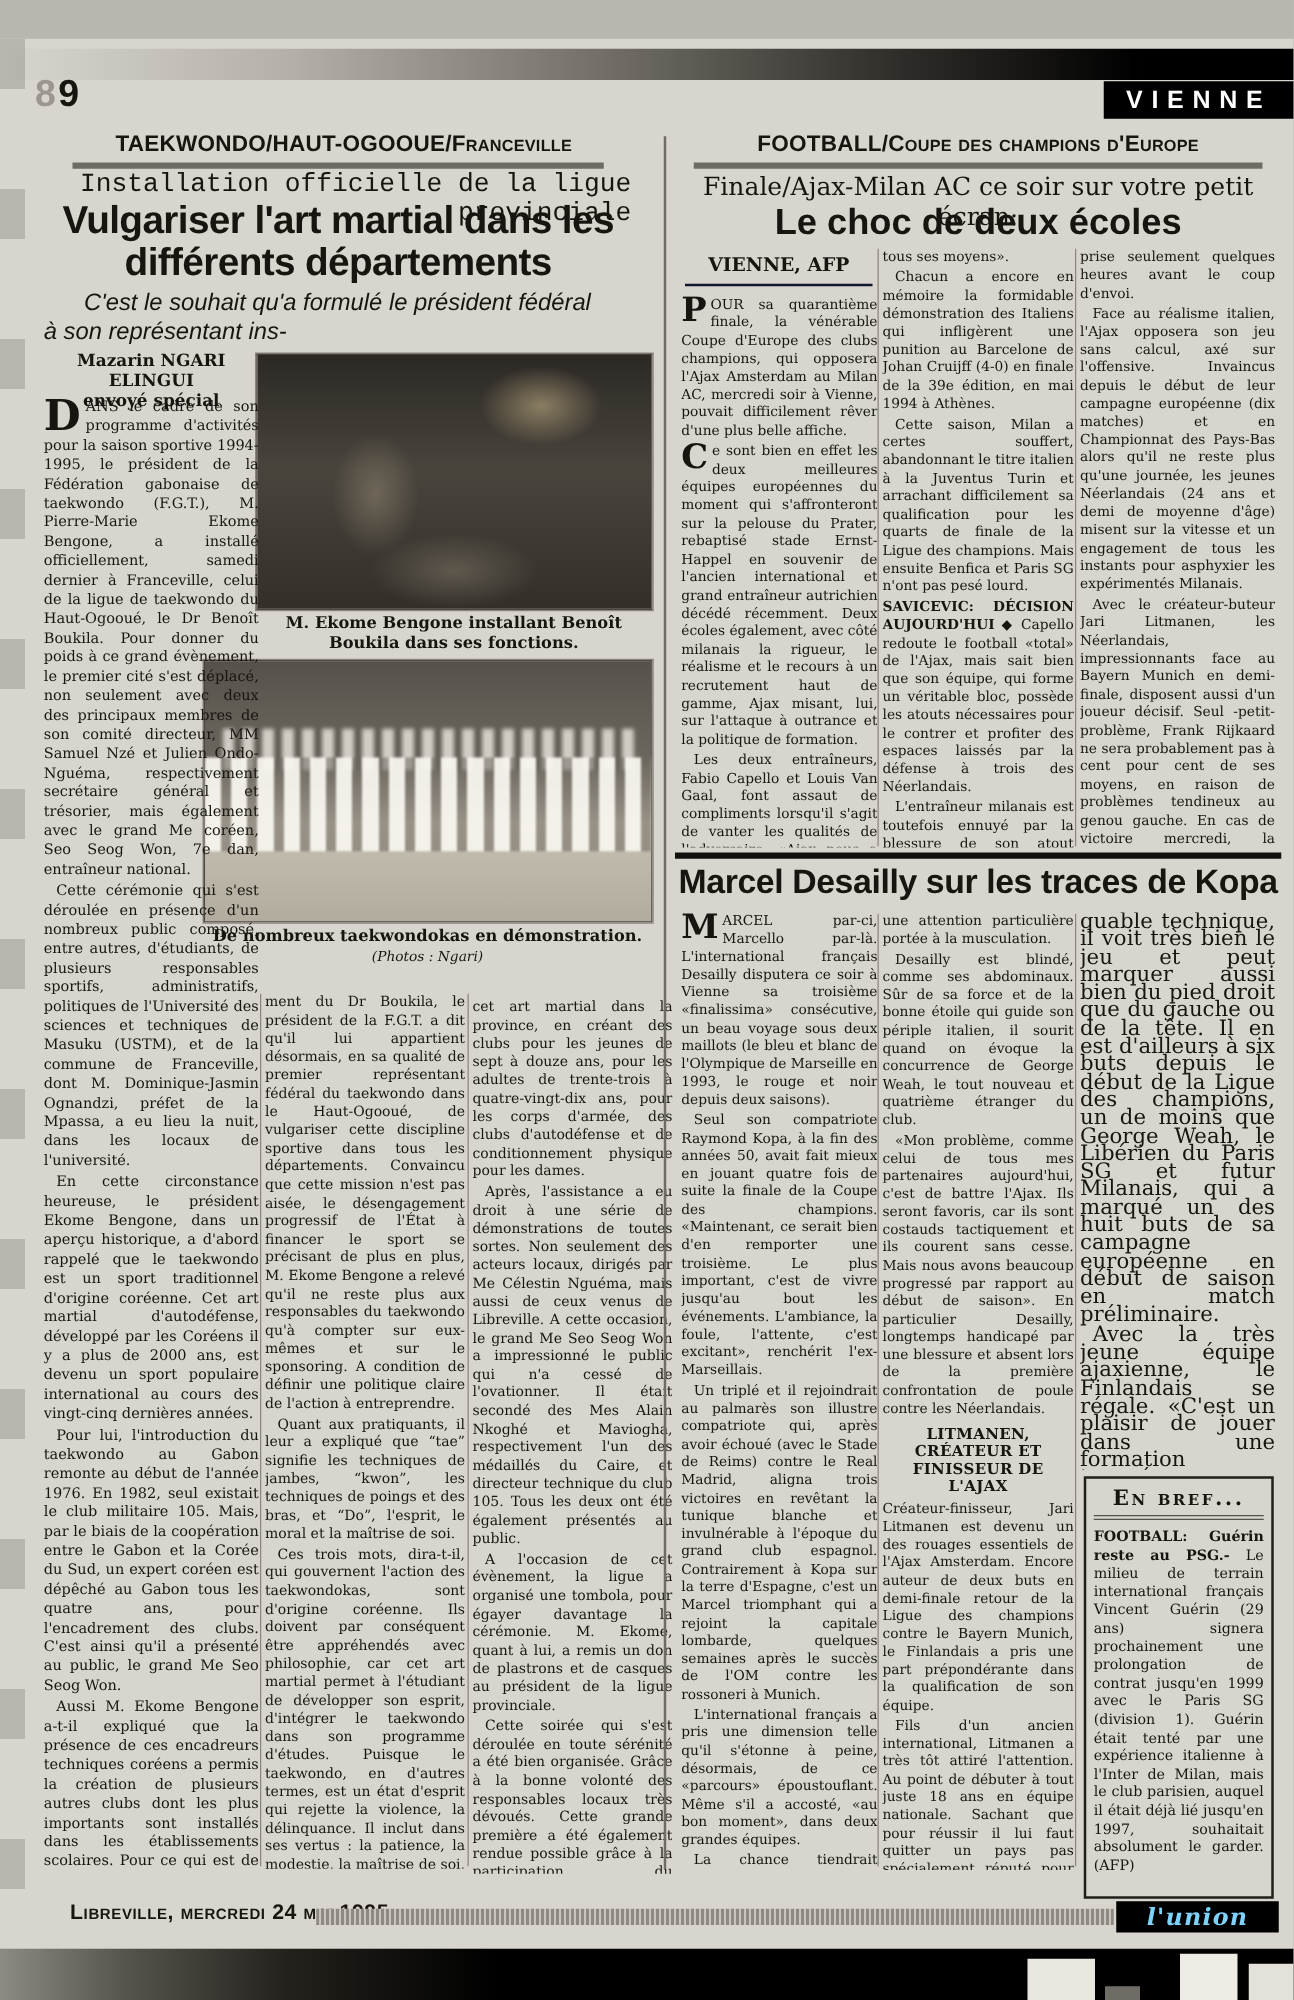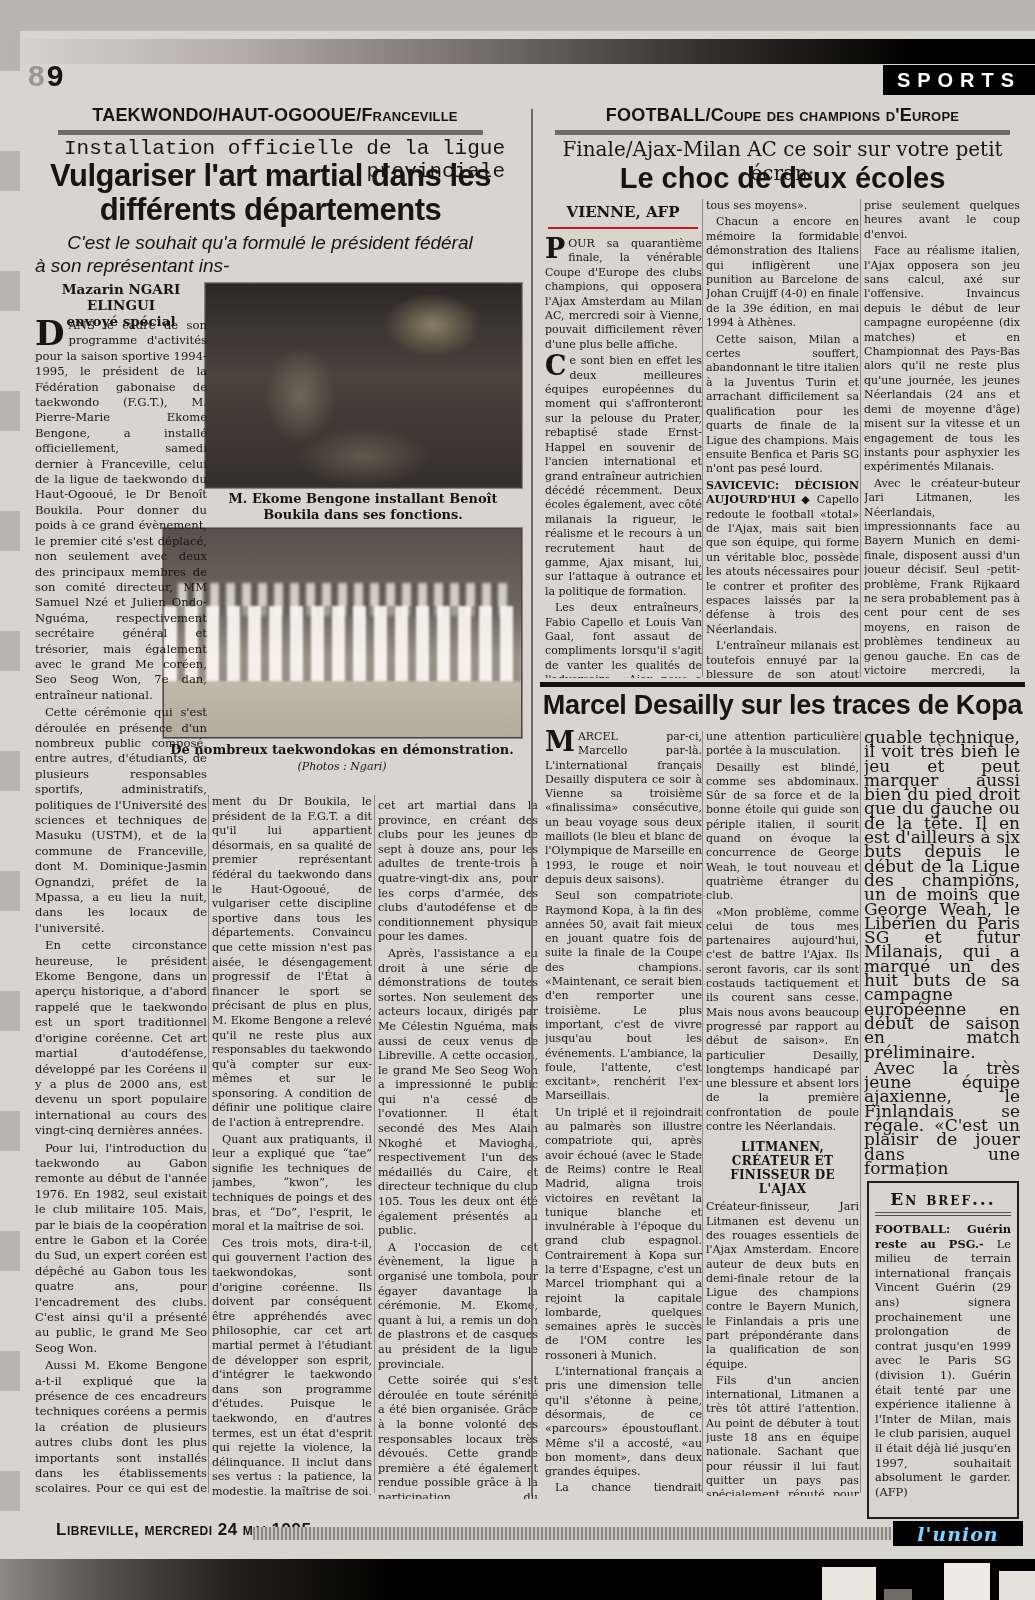--- a/index.html
+++ b/index.html
@@ -68,21 +68,21 @@
   .vr-tk2{left:374px;top:764px;height:698px;}
   .vr-fb1{left:702px;top:168px;height:478px;}
   .vr-fb2{left:860px;top:168px;height:478px;}
   .vr-ds1{left:702px;top:700px;height:762px;}
   .vr-ds2{left:860px;top:700px;height:762px;}
   
   .overline-right{position:absolute;left:545px;top:106px;width:475px;text-align:center;font-size:20px;}
   .headline-right{position:absolute;left:545px;top:131px;width:475px;margin:0;text-align:center;
           font-family:"Liberation Sans",sans-serif;font-weight:bold;font-size:29px;}
   .dateline{position:absolute;left:548px;top:172px;width:150px;text-align:center;font-weight:bold;font-size:15px;
-          border-bottom:2px solid #b91c1c;padding-bottom:6px;}
+          border-bottom:2px solid #0f172a;padding-bottom:6px;}
   .fb-colA{left:545px;top:206px;width:157px;height:441px;font-size:11px;line-height:14.4px;}
   .fb-colB{left:706px;top:168px;width:153px;height:479px;font-size:11px;line-height:14.4px;}
   .fb-colC{left:864px;top:168px;width:156px;height:479px;font-size:11px;line-height:14.4px;}
   .thick-rule{position:absolute;left:540px;top:651px;width:485px;height:5px;background:#12100c;}
   .headline-desailly{position:absolute;left:540px;top:659px;width:485px;margin:0;text-align:center;
           font-family:"Liberation Sans",sans-serif;font-weight:bold;font-size:27px;letter-spacing:-.3px;}
   .ds-colA{left:545px;top:699px;width:157px;height:766px;font-size:11px;line-height:14.3px;}
   .ds-colB{left:706px;top:699px;width:153px;height:766px;font-size:11px;line-height:14.3px;}
   .ds-colC{left:864px;top:699px;width:156px;height:446px;font-size:17px;line-height:14.3px;}
   
@@ -111,21 +111,21 @@
 </head>
 <body>
 
 <div id="page">
   <div class="topbar"></div>
   <div class="edge-smudge"></div>
 
   <div class="pagenum">
     <span class="ghost">8</span><span>9</span>
   </div>
-  <div class="sports-banner">SPORTS</div>
+  <div class="sports-banner">VIENNE</div>
 
   <div class="kicker kicker-left">TAEKWONDO/HAUT-OGOOUE/Franceville</div>
   <div class="rule-gray rule-left"></div>
   <div class="overline-left">Installation officielle de la ligue provinciale</div>
   <h1 class="headline-left">Vulgariser l'art martial dans les différents départements</h1>
   <div class="subhead-left">C'est le souhait qu'a formulé le président fédéral</div>
   <div class="subhead2-left">à son représentant ins-</div>
   <div class="byline-left">
     <div>Mazarin NGARI ELINGUI</div>
     <div>envoyé spécial</div>

